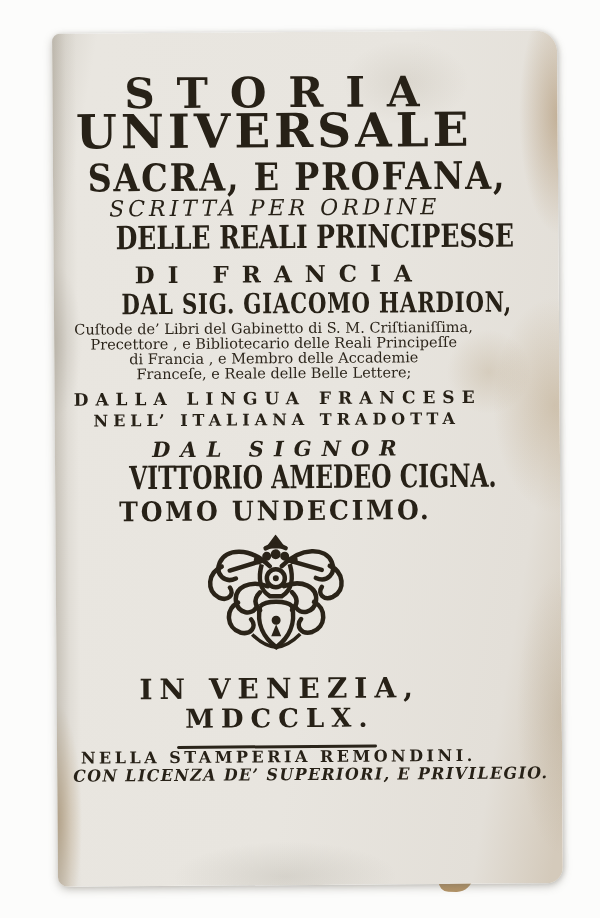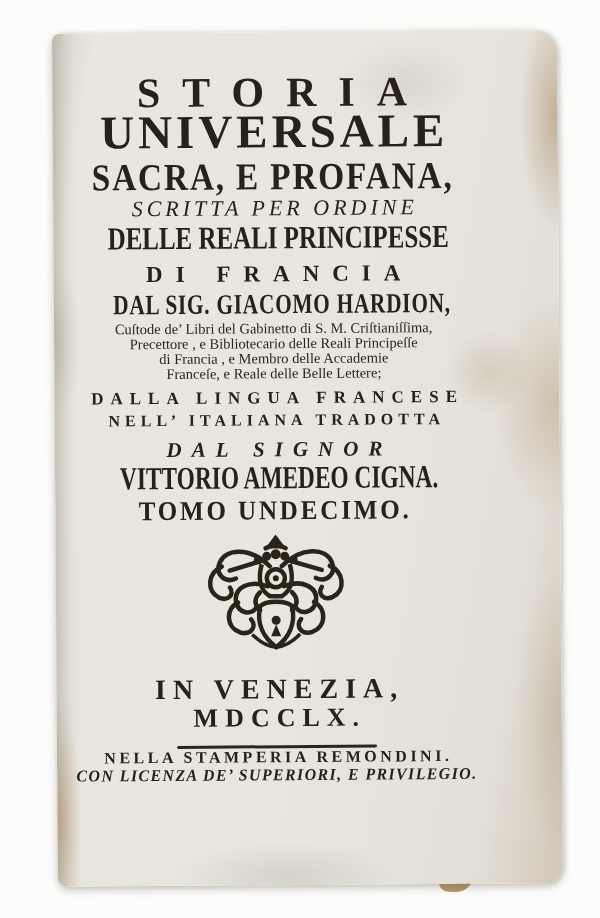--- a/index.html
+++ b/index.html
@@ -3,21 +3,21 @@
 <meta charset="utf-8">
 <style>
   html,body{margin:0;padding:0;}
   body{
     width:600px;height:918px;
     background:#fcfcfb;
     font-family:"DejaVu Serif","Liberation Serif",serif;
     overflow:hidden;
     position:relative;
   }
-  .photo{position:absolute;inset:0;width:492px;height:918px;background:#fcfcfb;font-family:Liberation Serif, serif;}
+  .photo{position:absolute;inset:0;width:492px;height:918px;background:#fcfcfb;}
 
   
   .binding-edge{
     position:absolute;right:16px;top:630px;width:34px;height:262px;
     background:linear-gradient(180deg,#cdb28a 0%,#c3a679 45%,#b49467 100%);
     border-radius:10px 14px 16px 10px;
     transform:rotate(1.6deg);
     z-index:0;
   }
   .binding-edge-top{

